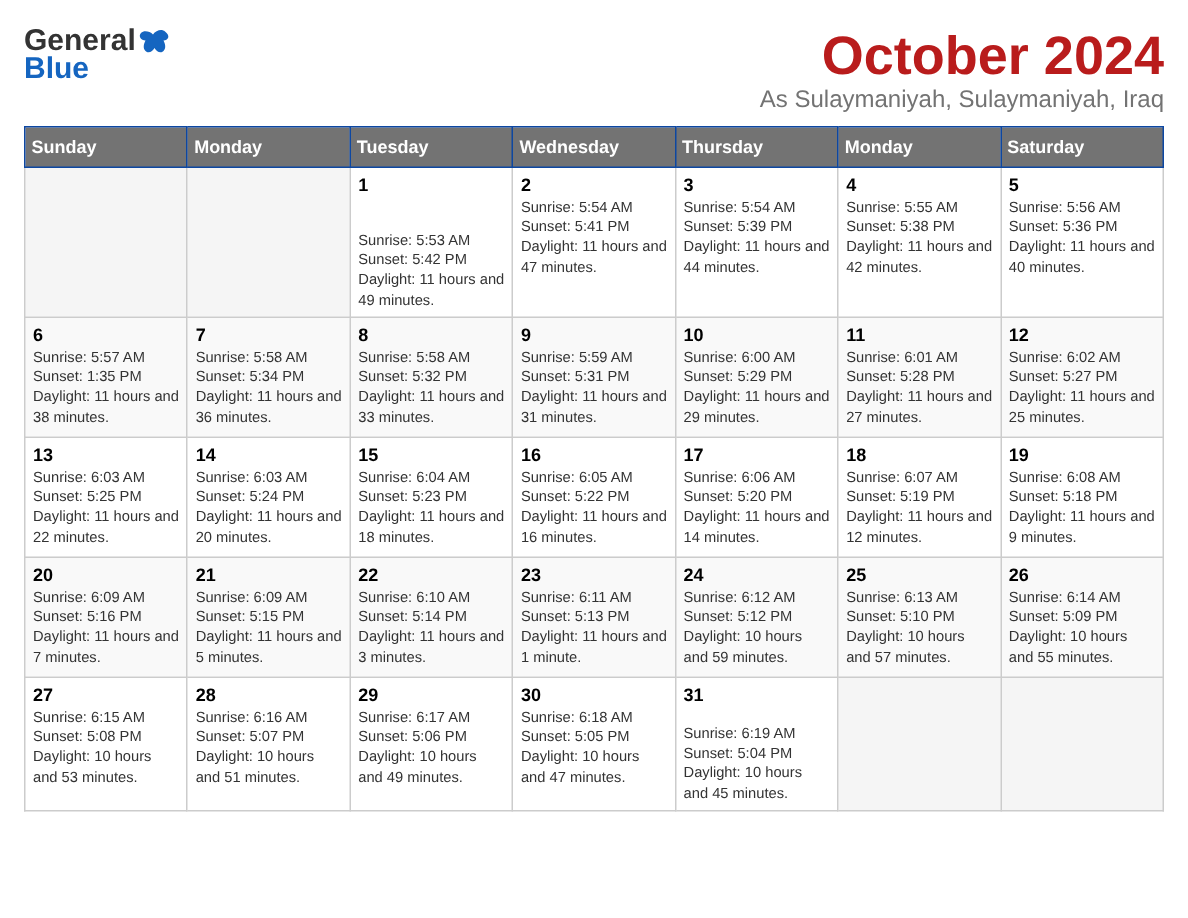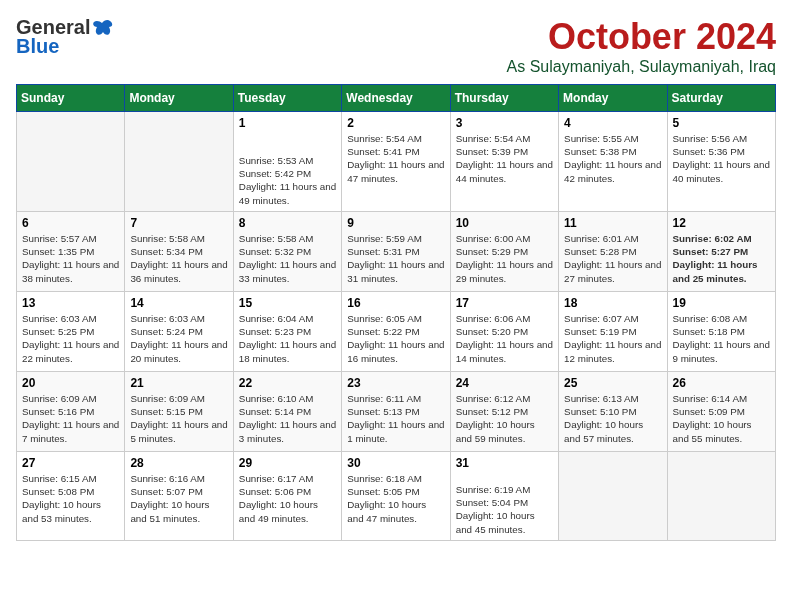--- a/index.html
+++ b/index.html
@@ -24,30 +24,30 @@
     .title-area {
       text-align: right;
     }
     .month-title {
       font-size: 36px;
       font-weight: bold;
       color: #b91c1c;
     }
     .location-title {
       font-size: 16px;
-      color: #14532d;
+      color: #737373;
       text-align: right;
     }
     .calendar {
       width: 100%;
       border-collapse: collapse;
       font-size: 10.5px;
     }
     .calendar thead th {
-      background-color: #15803d;
+      background-color: #737373;
       color: #fff;
       padding: 6px 4px;
       text-align: left;
       font-size: 12px;
       border: 1px solid #0d47a1;
     }
     .calendar tbody td {
       border: 1px solid #ccc;
       vertical-align: top;
       padding: 4px 5px;
@@ -172,21 +172,21 @@
 Daylight: 11 hours and 29 minutes.</div>
         </td>
         <td>
           <span class="day-num">11</span>
           <div class="day-info" style="white-space: pre-line;">Sunrise: 6:01 AM
 Sunset: 5:28 PM
 Daylight: 11 hours and 27 minutes.</div>
         </td>
         <td>
           <span class="day-num">12</span>
-          <div class="day-info" style="white-space: pre-line; font-weight: bold;">Sunrise: 6:02 AM
+          <div class="day-info" style="white-space: pre-line;">Sunrise: 6:02 AM
 Sunset: 5:27 PM
 Daylight: 11 hours and 25 minutes.</div>
         </td>
       </tr>
       <tr>
         <td>
           <span class="day-num">13</span>
           <div class="day-info" style="white-space: pre-line;">Sunrise: 6:03 AM
 Sunset: 5:25 PM
 Daylight: 11 hours and 22 minutes.</div>

